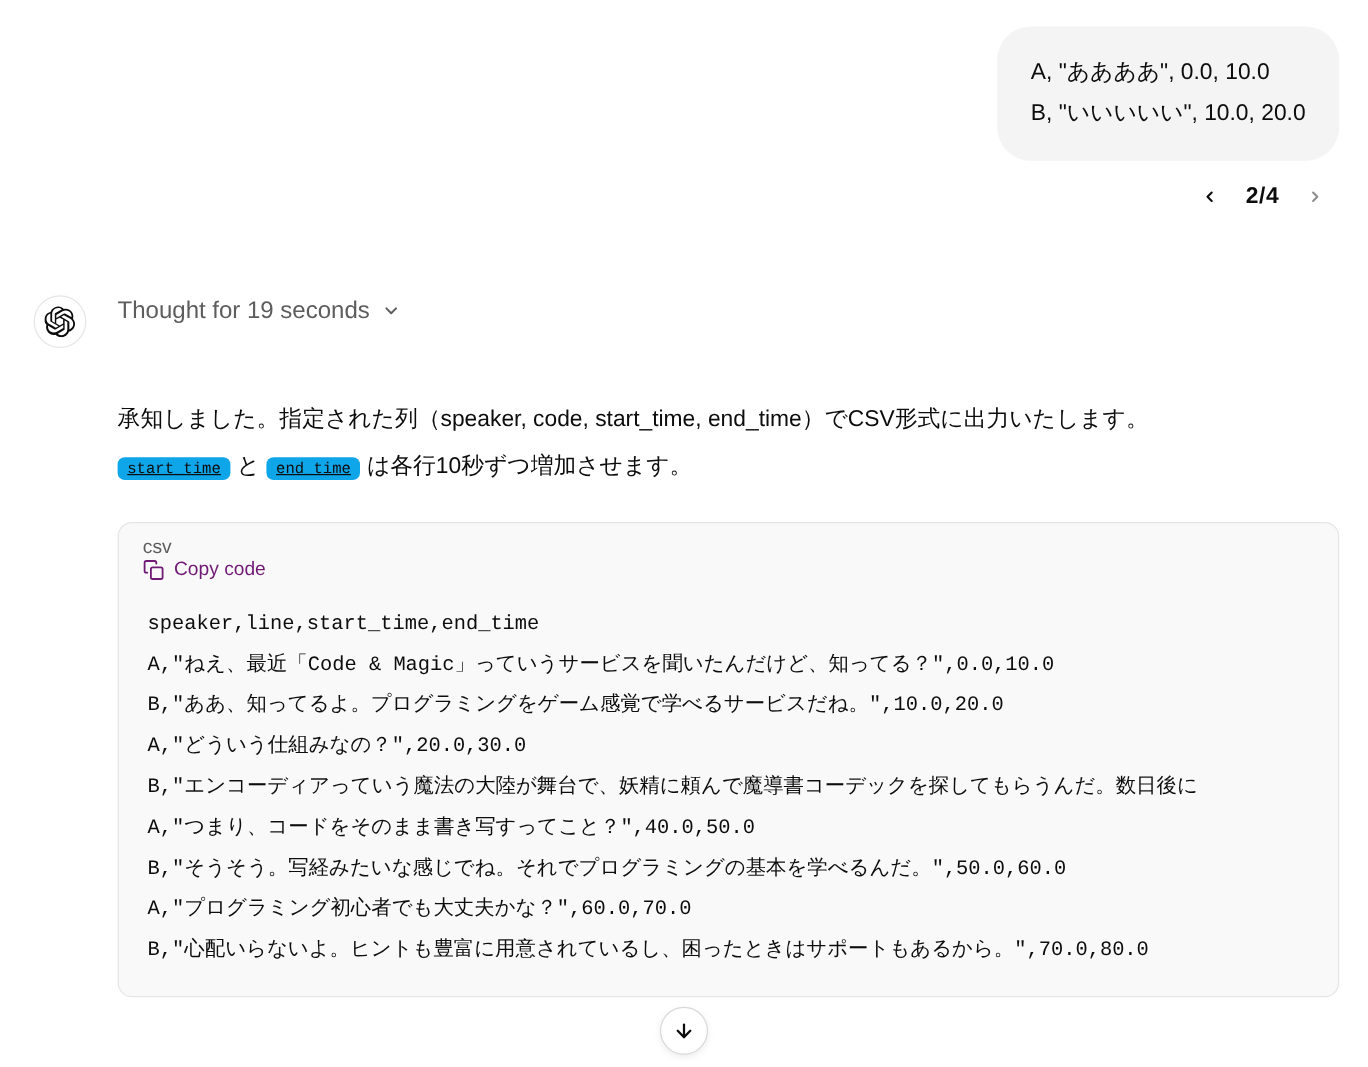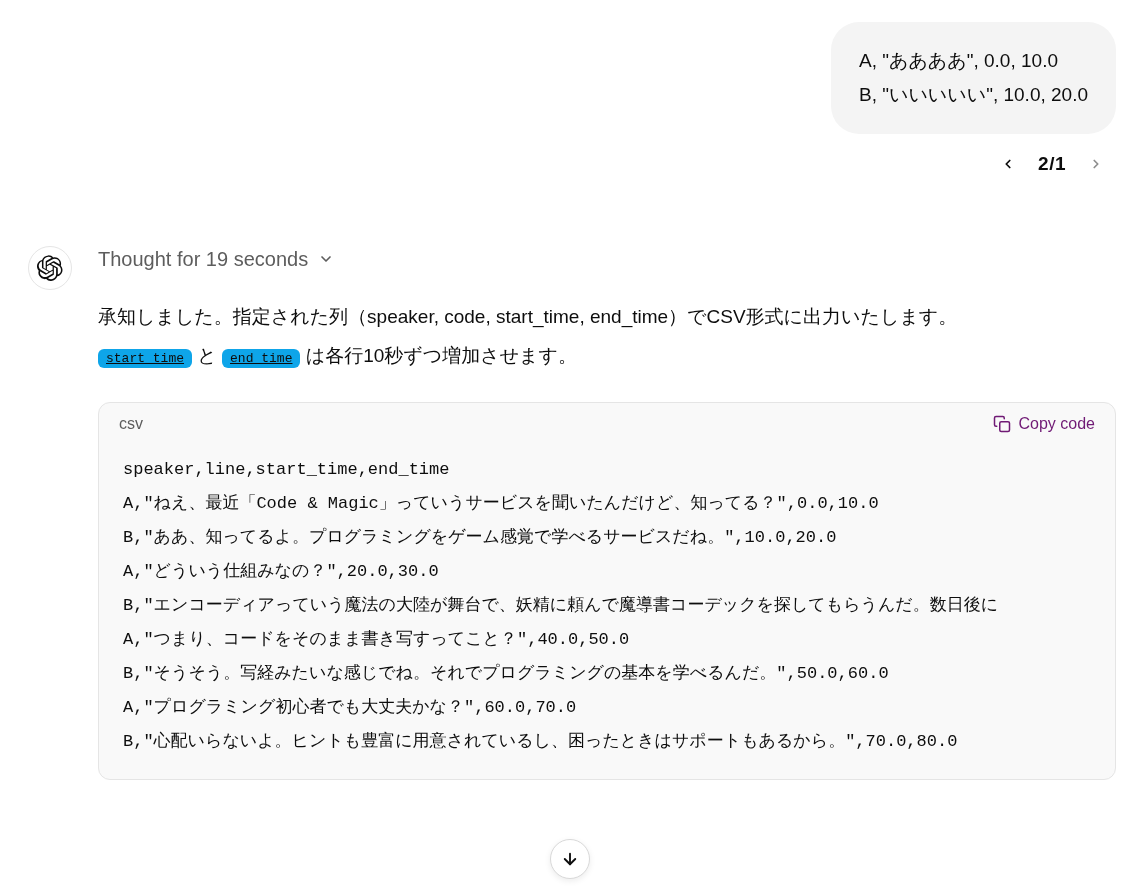--- a/index.html
+++ b/index.html
@@ -80,21 +80,21 @@
     .assistant-content {
       flex: 1;
       min-width: 0;
     }
     .thought-row {
       display: flex;
       align-items: center;
       gap: 10px;
       font-size: 20px;
       color: #5d5d5d;
-      margin-bottom: 27px;
+      margin-bottom: 60px;
       cursor: pointer;
     }
     .thought-chevron {
       display: inline-flex;
     }
     .response-text {
       font-size: 19px;
       line-height: 2.05;
       color: #0d0d0d;
     }
@@ -112,20 +112,21 @@
       border-radius: 12px;
       background: #f9f9f9;
       overflow: hidden;
     }
     .code-header {
       display: flex;
       justify-content: space-between;
       padding: 12px 20px;
       font-size: 16px;
       color: #5d5d5d;
+      flex-direction: column;
     }
     .code-lang {
       font-family: -apple-system, sans-serif;
     }
     .copy-btn {
       display: flex;
       align-items: center;
       gap: 8px;
       cursor: pointer;
       color: #701a75;
@@ -166,21 +167,21 @@
     <div>B, "いいいいい", 10.0, 20.0</div>
   </div>
 </div>
 
 <div class="pagination">
   <span class="arrow active">
     <svg width="14" height="14" viewBox="0 0 24 24" fill="none" stroke="currentColor" stroke-width="3" stroke-linecap="round" stroke-linejoin="round">
         <polyline points="15 18 9 12 15 6"></polyline>
       </svg>
   </span>
-  <span class="count">2/1</span>
+  <span class="count">2/4</span>
   <span class="arrow">
     <svg width="14" height="14" viewBox="0 0 24 24" fill="none" stroke="currentColor" stroke-width="3" stroke-linecap="round" stroke-linejoin="round">
         <polyline points="9 18 15 12 9 6"></polyline>
       </svg>
   </span>
 </div>
 
 <div class="assistant-row">
   <div class="avatar">
     <svg viewBox="0 0 41 41" fill="none">

